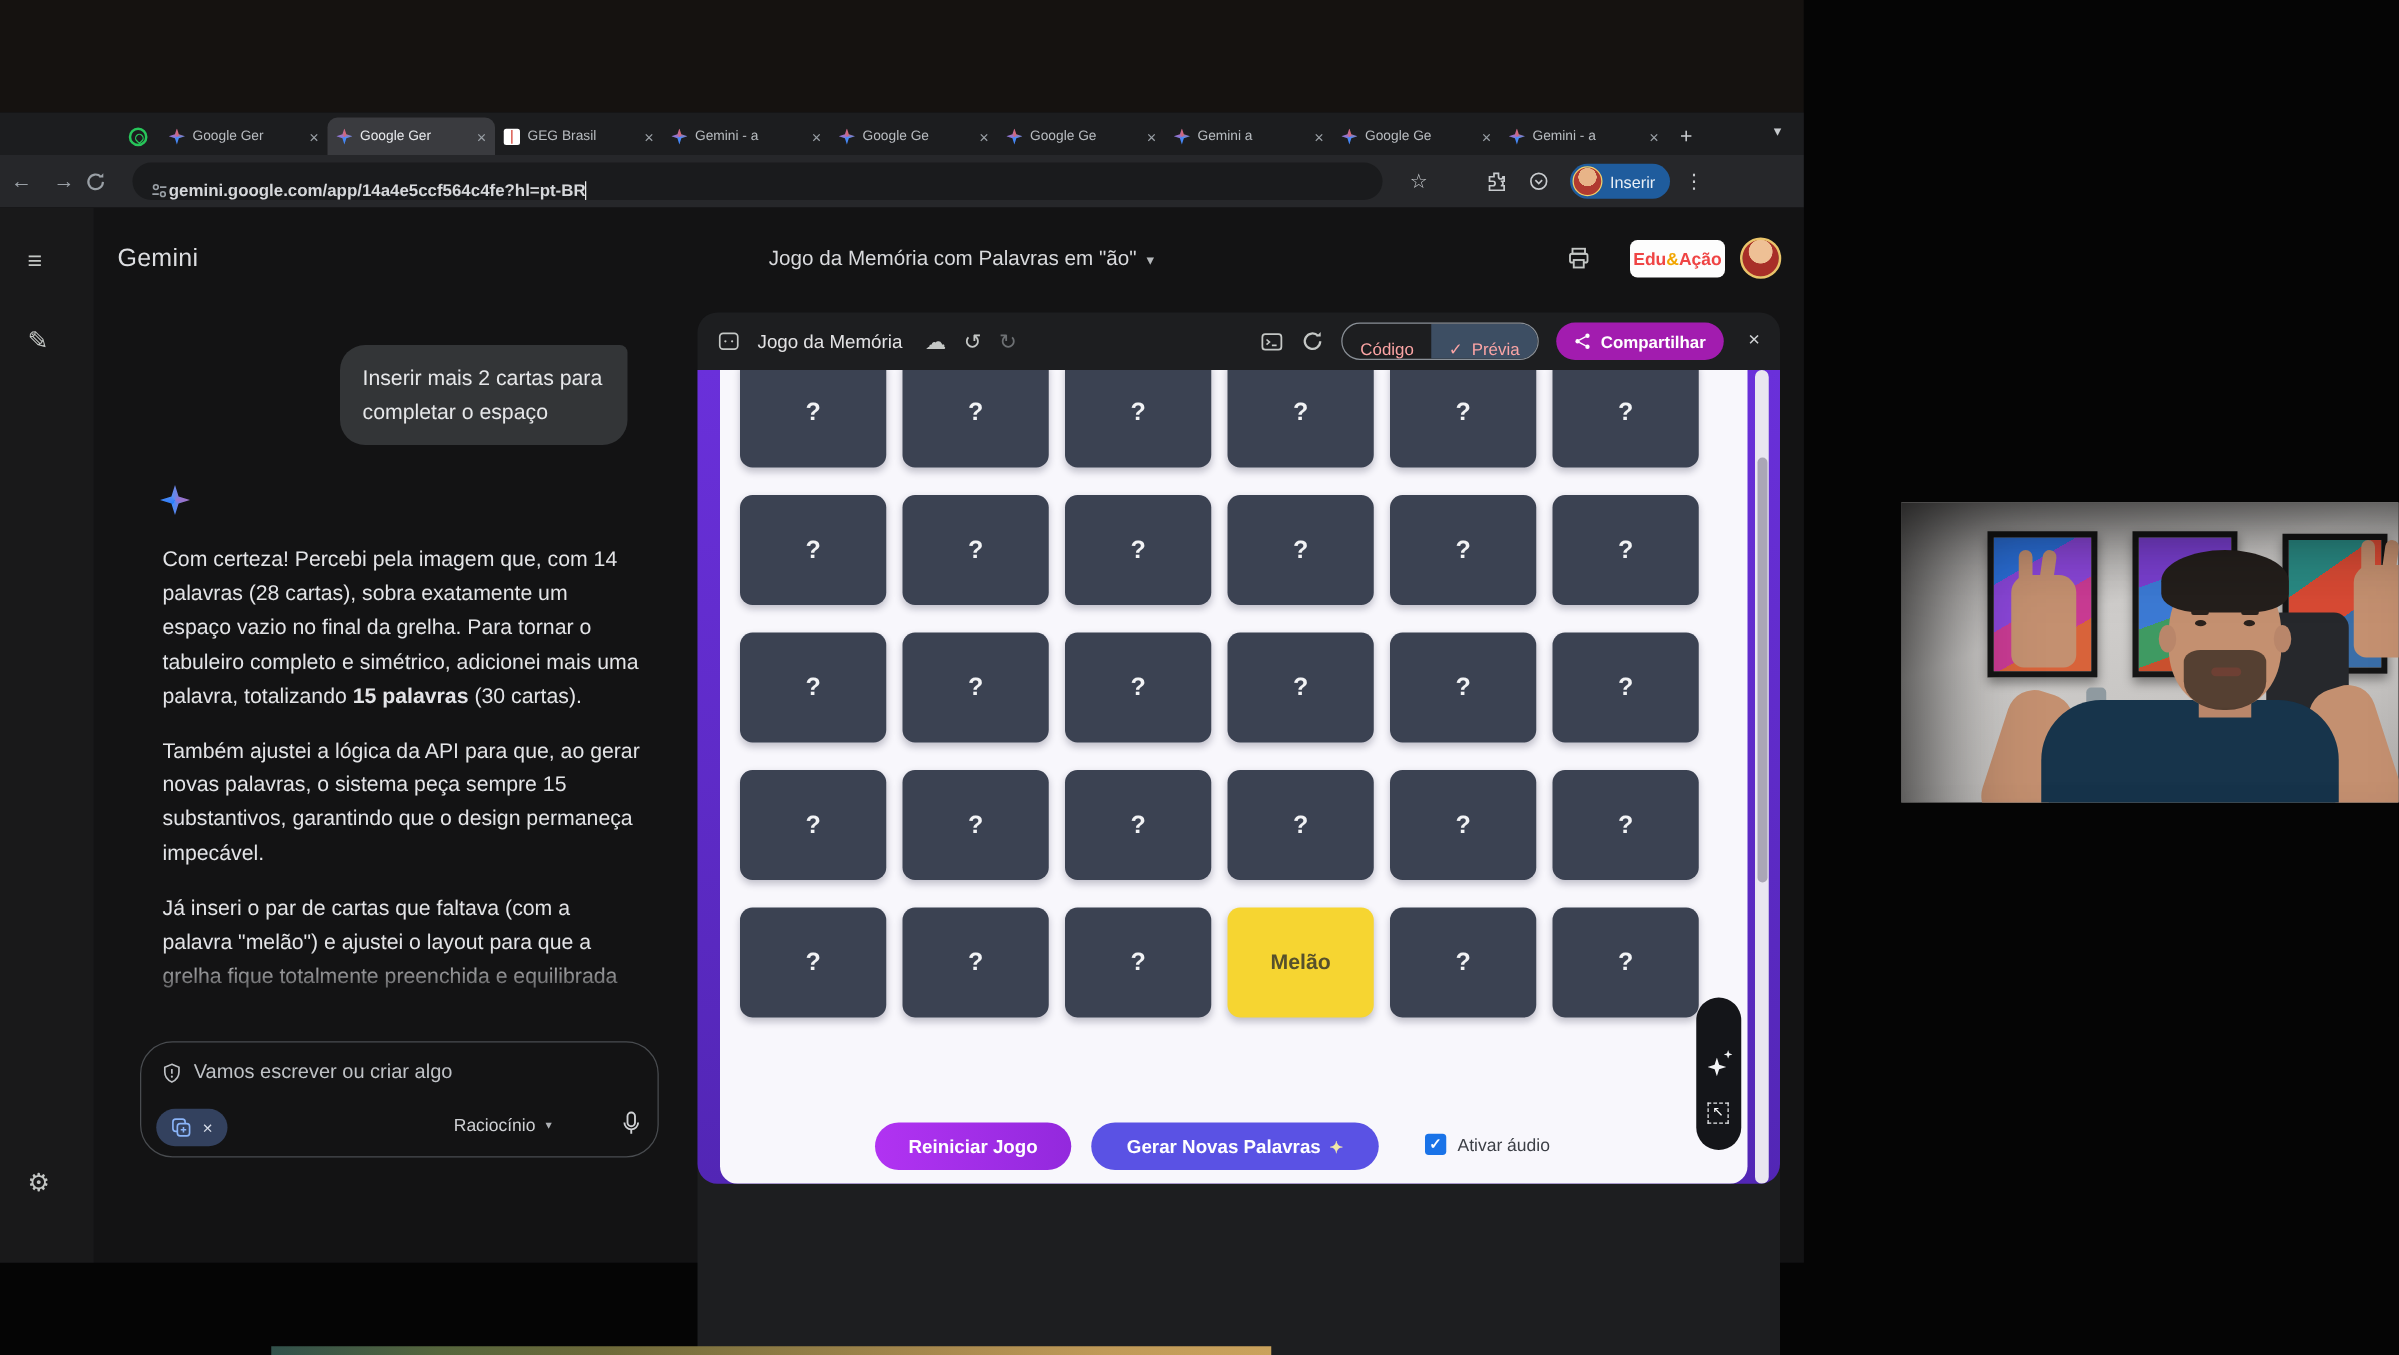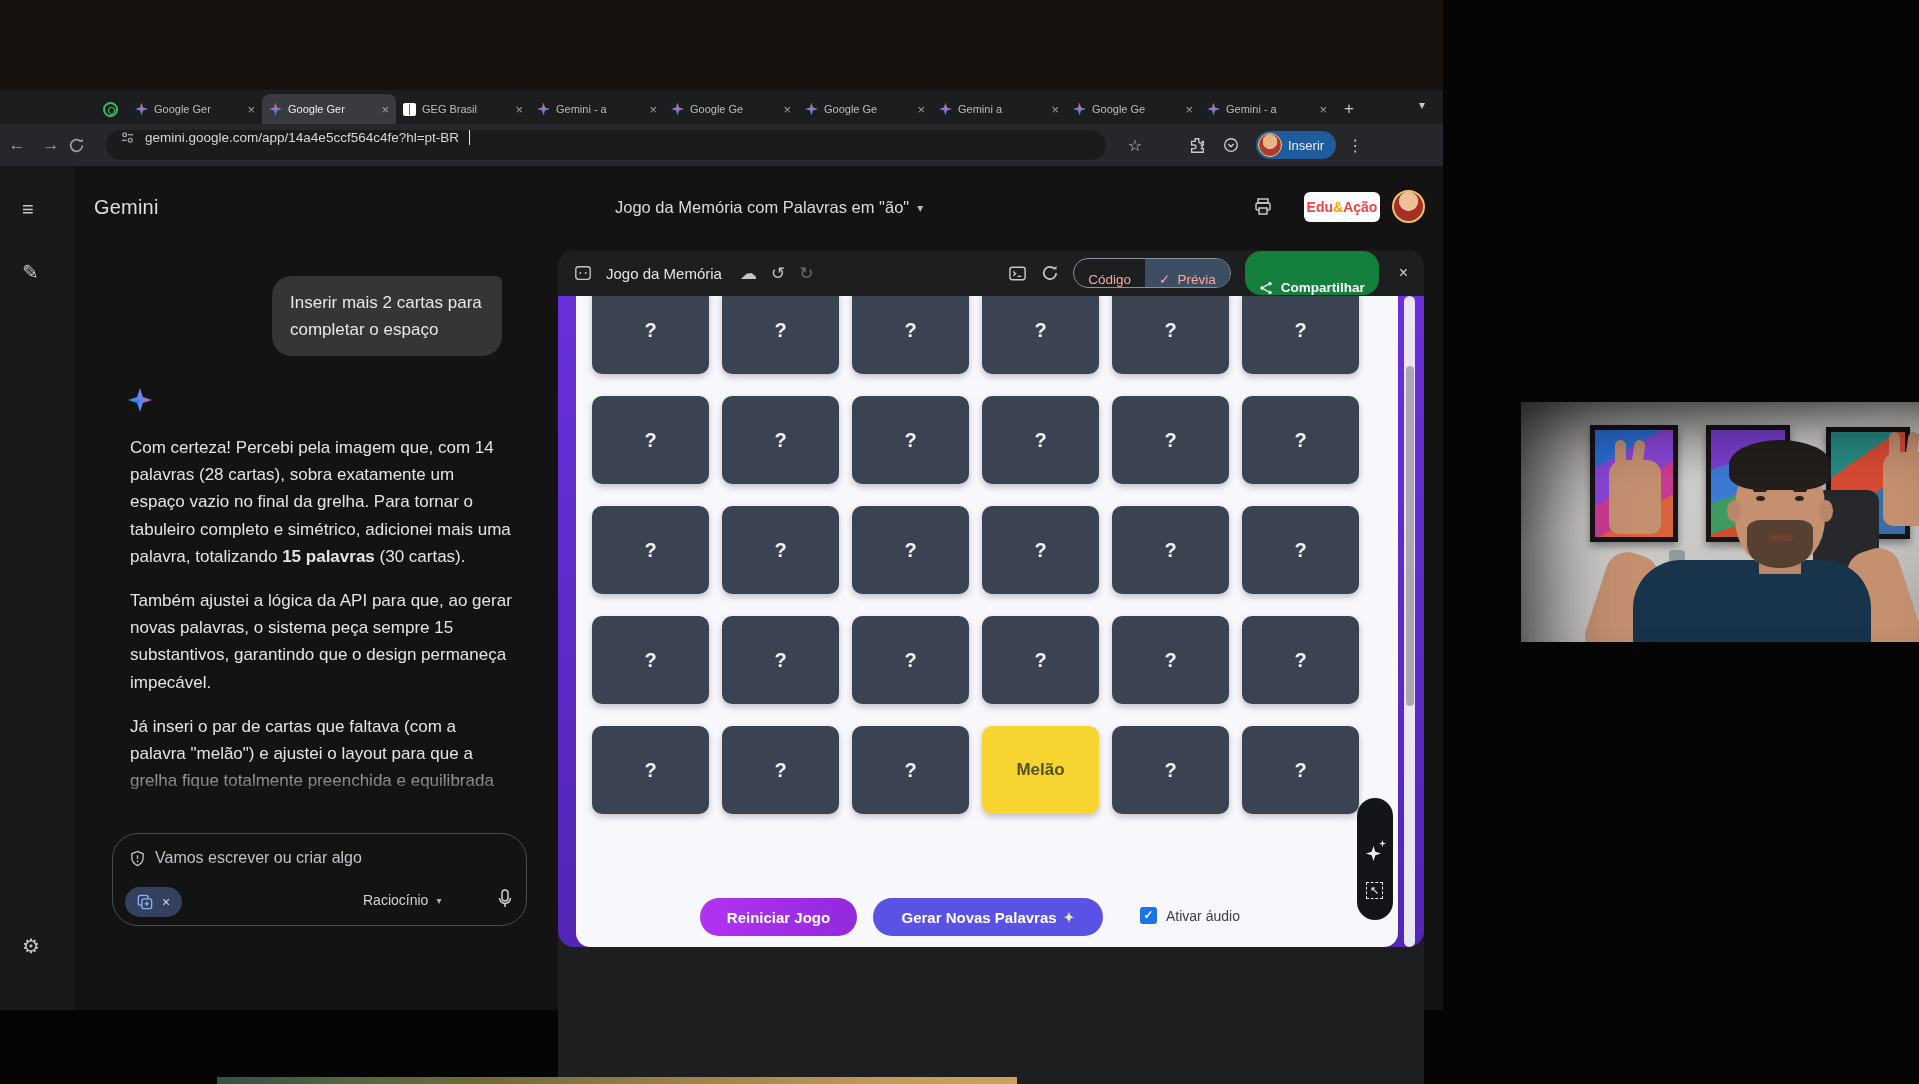--- a/index.html
+++ b/index.html
@@ -29,21 +29,21 @@
   .fav.whats{width:15px;height:15px;border:2px solid #27c65a;border-radius:50%;position:relative;}
   .fav.whats:before{content:"";position:absolute;left:3px;top:3px;width:5px;height:5px;
     border:1.5px solid #27c65a;border-radius:50% 50% 50% 0;transform:rotate(-45deg);}
   .newtab-btn{color:#c7cacd;font-size:17px;margin-left:10px;line-height:30px;}
   .tab-chevron{position:absolute;right:18px;top:8px;color:#c7cacd;font-size:12px;}
 
   .toolbar{position:absolute;left:0;top:34px;width:1443px;height:42px;background:#26272a;
     display:flex;align-items:center;}
   .nav-ico{color:#9aa0a6;font-size:17px;width:34px;text-align:center;flex:none;}
   .omnibox{width:1000px;height:30px;background:#1a1b1d;border-radius:16px;margin-left:4px;
-    display:flex;align-items:flex-start;padding:0 14px;gap:10px;flex:none;}
+    display:flex;align-items:flex-end;padding:0 14px;flex:none;font-weight:bold;}
   .omni-url{color:#d5d7da;font-size:13.5px;white-space:nowrap;}
   .caret{display:inline-block;width:1px;height:15px;background:#e8e8e8;vertical-align:-3px;}
   .tb-right{display:flex;align-items:center;gap:4px;margin-left:14px;}
   .tb-ico{width:30px;text-align:center;color:#c7cacd;font-size:16px;flex:none;}
   .ext-orange{width:14px;height:17px;background:linear-gradient(#ff9a3c,#f4671f);
     border-radius:4px 4px 7px 7px;margin:0 auto;}
   .profile-chip{height:28px;background:#1f5c9d;border-radius:14px;display:flex;align-items:center;
     gap:6px;padding:0 12px 0 2px;color:#e8eef5;font-size:13px;flex:none;}
   .chip-avatar{width:24px;height:24px;border-radius:50%;
     background:radial-gradient(circle at 50% 35%,#e8b488 0 40%,#b03a30 41% 100%);border:1px solid #f2d16b;}
@@ -96,21 +96,21 @@
     border-radius:16px;}
   .panel-header{position:absolute;left:0;top:0;width:866px;height:46px;display:flex;
     align-items:center;padding:0 16px;gap:14px;color:#c4c7c5;}
   .ph-title{color:#e3e3e5;font-size:15px;margin-right:4px;white-space:nowrap;}
   .ph-glyph{font-size:17px;color:#c4c7c5;}
   .ph-glyph.dim{color:#6d7073;}
   .ph-spacer{flex:1;}
   .toggle{height:30px;border:1px solid #8a9097;border-radius:16px;display:flex;align-items:center;overflow:hidden;}
   .tg-seg{height:100%;display:flex;align-items:flex-end;gap:7px;padding:0 14px;font-size:13.5px;color:#fca5a5;}
   .tg-seg.sel{background:#3d4e63;}
-  .share-btn{height:44px;background:#15803d;border-radius:16px;display:flex;align-items:flex-end;
+  .share-btn{height:30px;background:#a21caf;border-radius:16px;display:flex;align-items:center;
     gap:8px;padding:0 14px;color:#fff;font-size:13.5px;font-weight:bold;}
   .ph-close{font-size:16px;color:#d2d4d6;margin-left:6px;}
 
   .preview{position:absolute;left:0;top:46px;width:866px;height:651px;overflow:hidden;
     background:linear-gradient(180deg,#6a30da,#5226b5);border-radius:0 0 16px 16px;}
   .board{position:absolute;left:18px;top:-20px;width:822px;height:671px;background:#f8f7fc;border-radius:14px;}
   .cards{position:absolute;left:34px;top:-10px;display:grid;
     grid-template-columns:repeat(6,117px);grid-auto-rows:88px;column-gap:13px;row-gap:22px;}
   .card{background:#3b4252;border-radius:10px;display:flex;align-items:center;justify-content:center;
     color:#f2f3f5;font-size:20px;font-weight:bold;box-shadow:0 3px 6px rgba(30,30,60,.25);}

